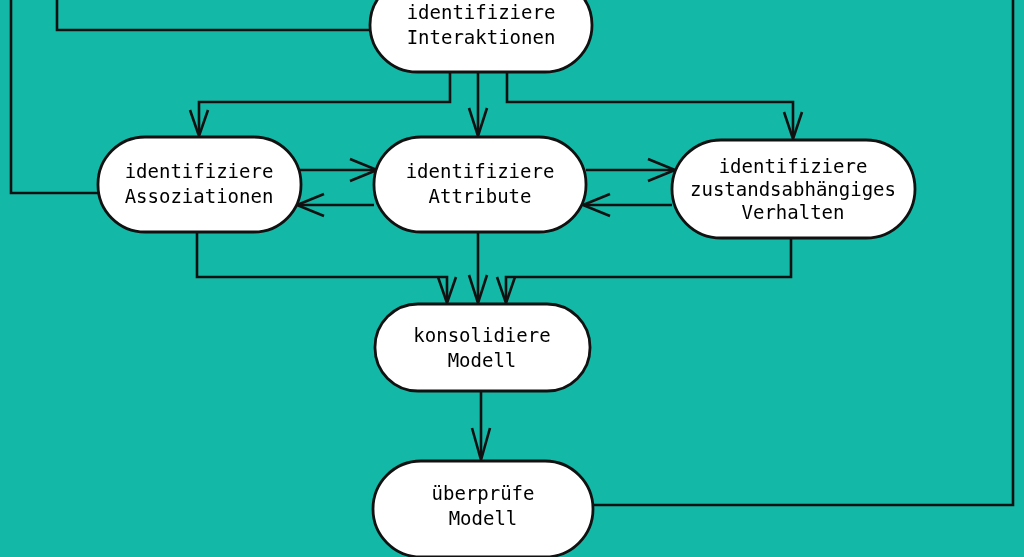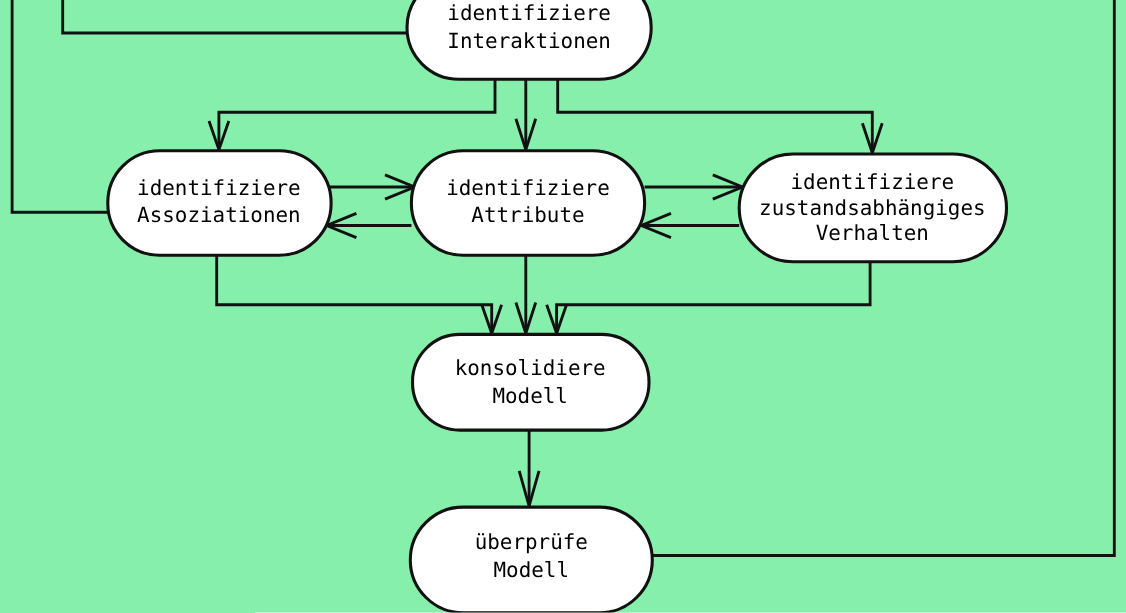--- a/index.html
+++ b/index.html
@@ -9,21 +9,21 @@
     background: #ffffff;
   }
   body {
     font-family: "DejaVu Sans Mono", "Liberation Mono", monospace;
   }
   #diagram-root {
     position: relative;
     width: 1024px;
     height: 557px;
     overflow: hidden;
-    background: #86efac;
+    background: #14b8a6;
   }
   #flow-svg {
     position: absolute;
     top: 0;
     left: 0;
     width: 1024px;
     height: 557px;
     display: block;
   }
   .edge-line {

